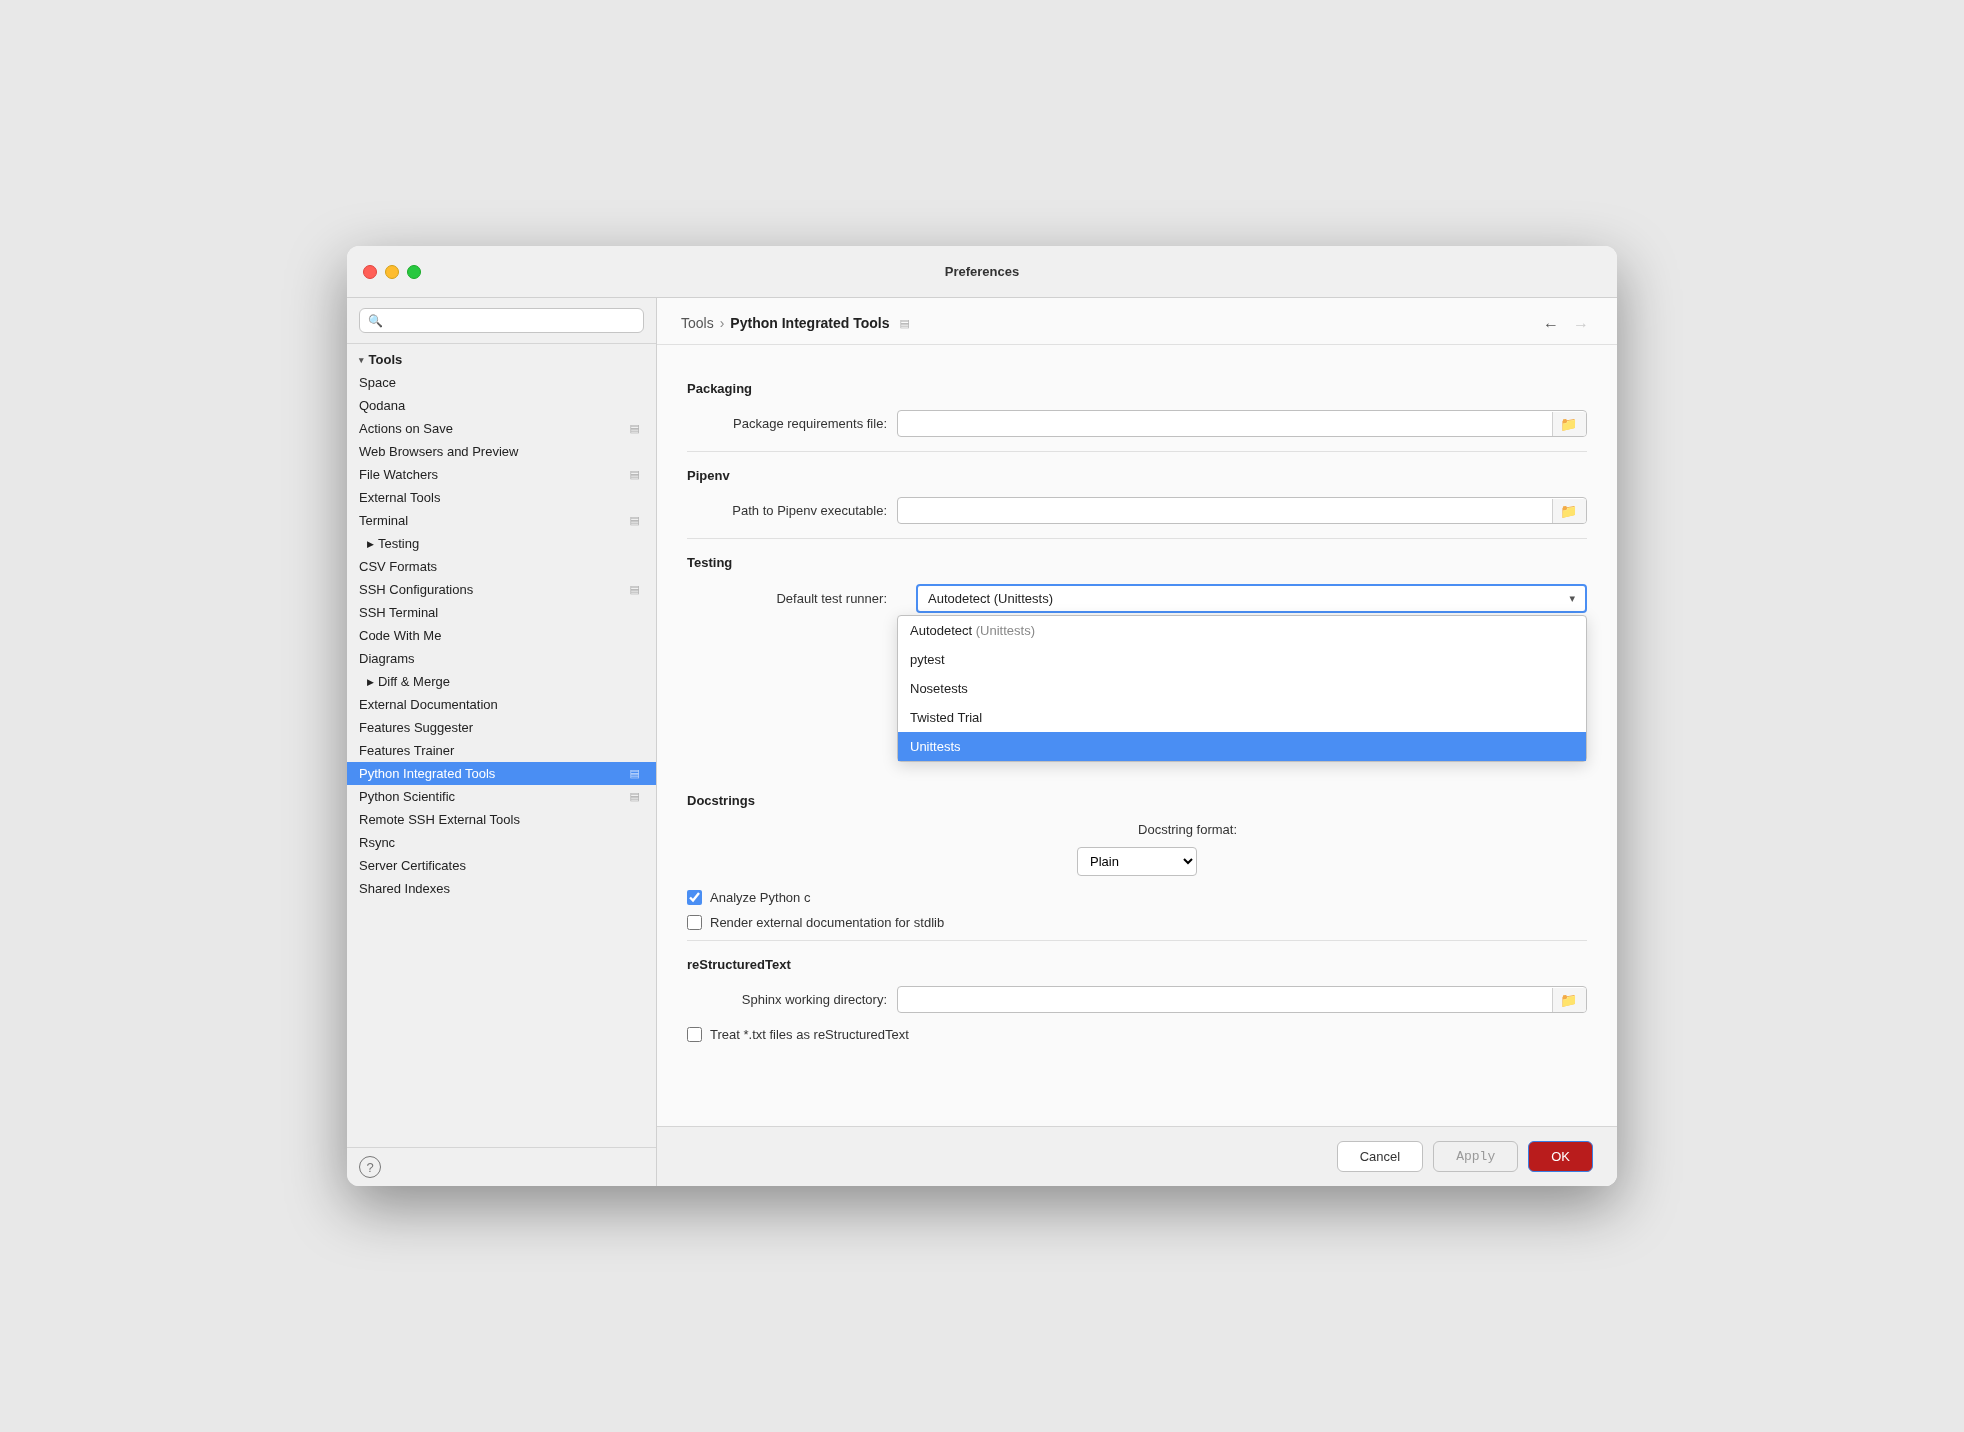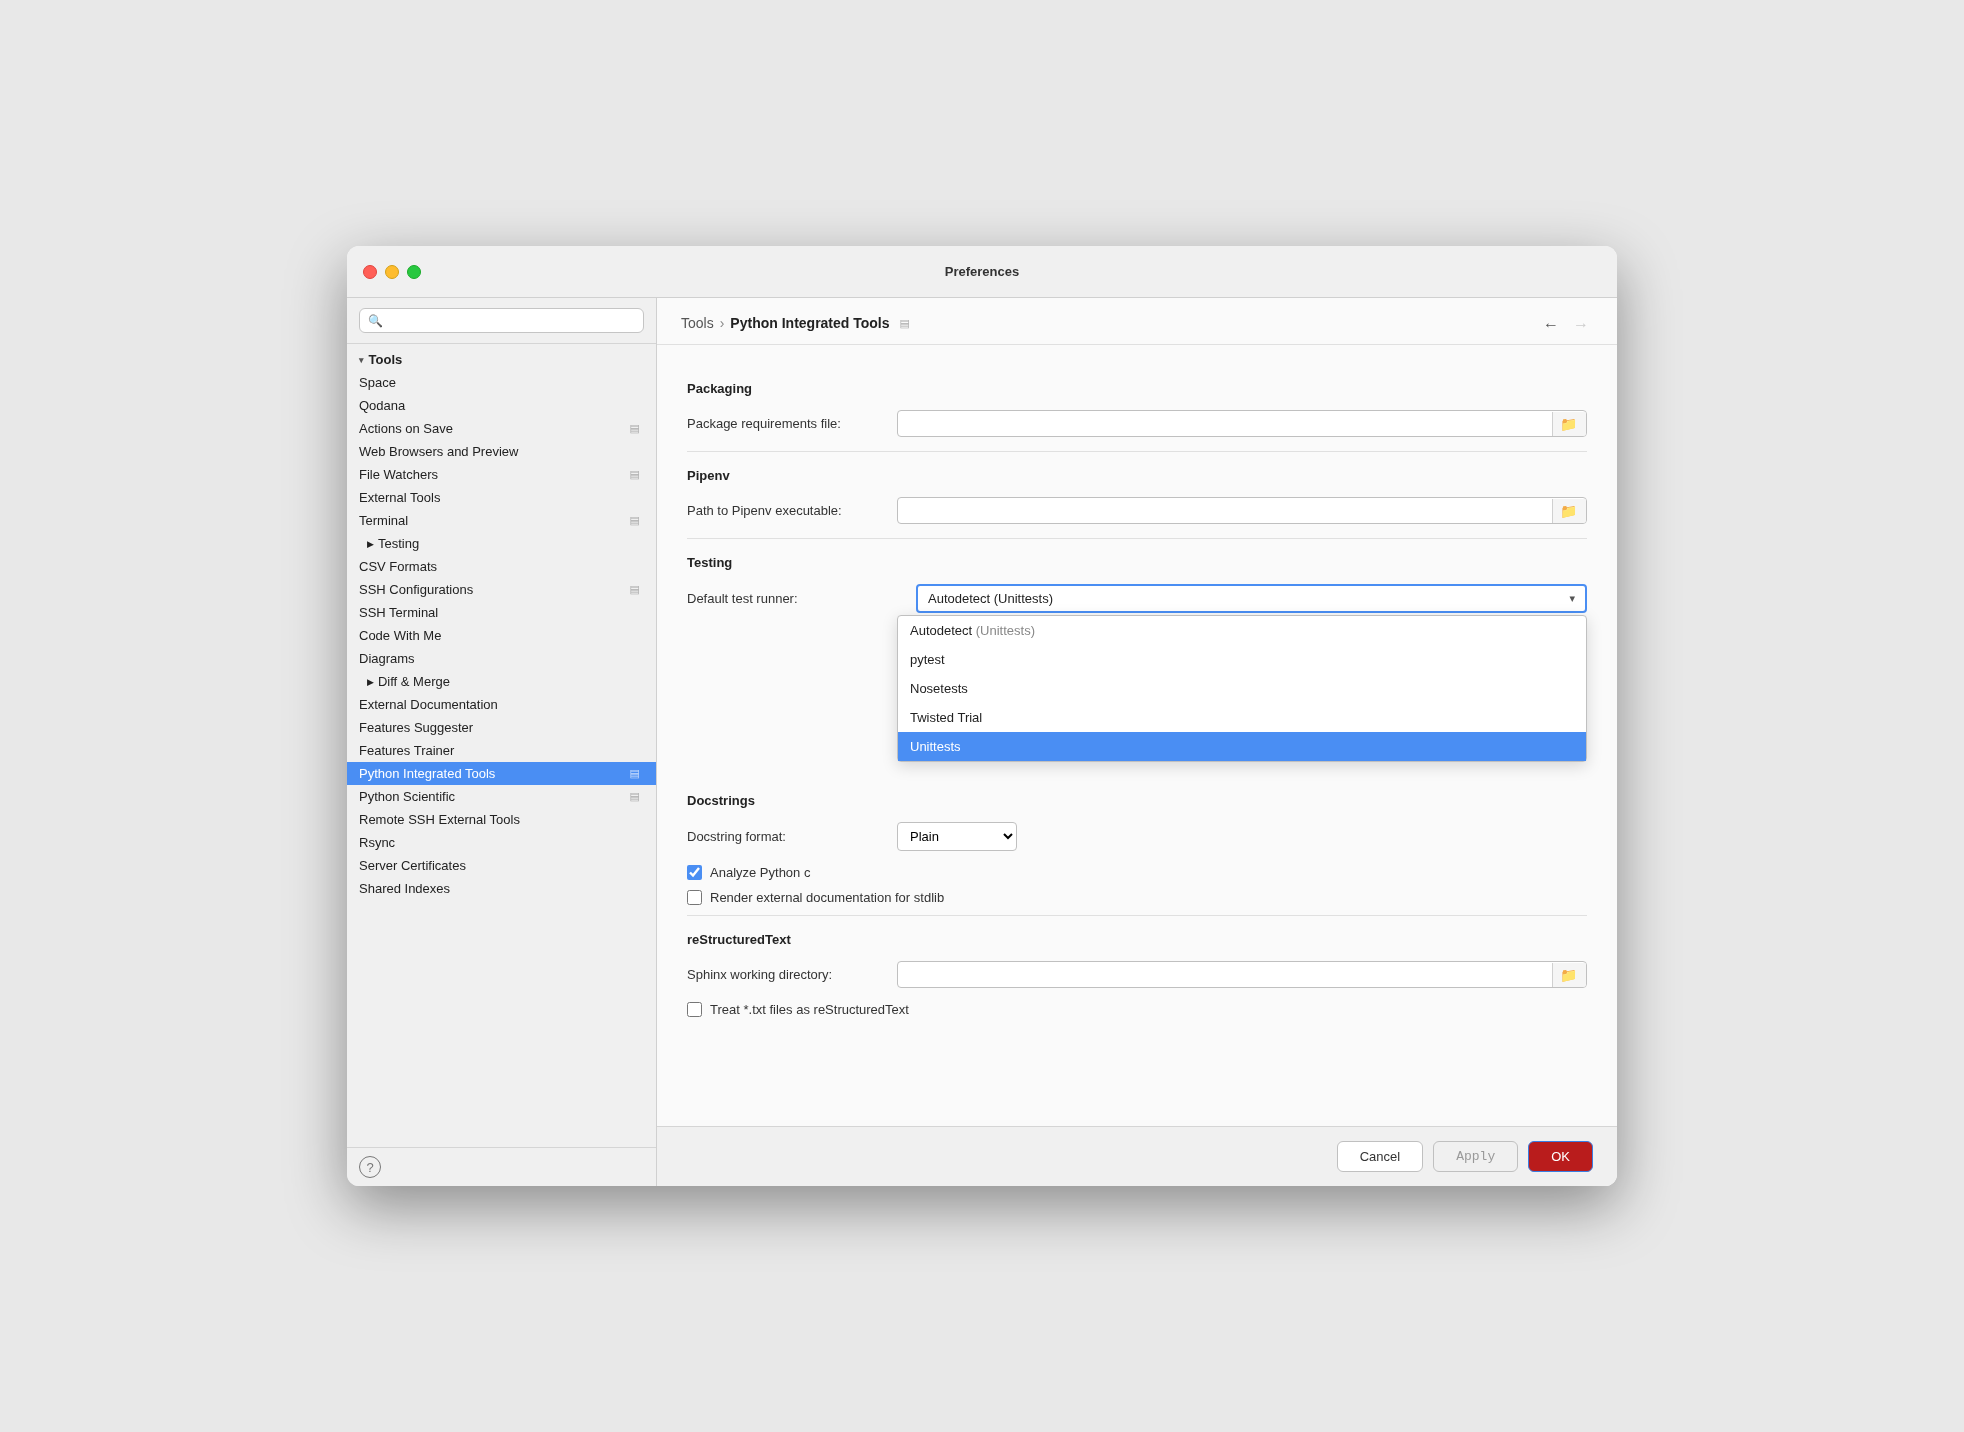--- a/index.html
+++ b/index.html
@@ -201,21 +201,21 @@
     .form-row {
       display: flex;
       align-items: center;
       margin-bottom: 14px;
       gap: 10px;
     }
     .form-label {
       font-size: 13px;
       color: #333;
       min-width: 200px;
-      text-align: left;
+      text-align: right;
     }
     .form-input-wrapper {
       flex: 1;
       display: flex;
       align-items: center;
       border: 1px solid #c0c0c0;
       border-radius: 4px;
       background: white;
       overflow: hidden;
     }
@@ -279,20 +279,21 @@
     }
     .dropdown-option.selected {
       background: #4a8ef3;
       color: white;
     }
     .docstring-row {
       display: flex;
       align-items: center;
       gap: 10px;
       margin-bottom: 14px;
+      flex-direction: column;
     }
     .docstring-dropdown {
       border: 1px solid #c0c0c0;
       border-radius: 4px;
       background: white;
       padding: 5px 8px;
       font-size: 13px;
       min-width: 120px;
     }
     .checkbox-row {

